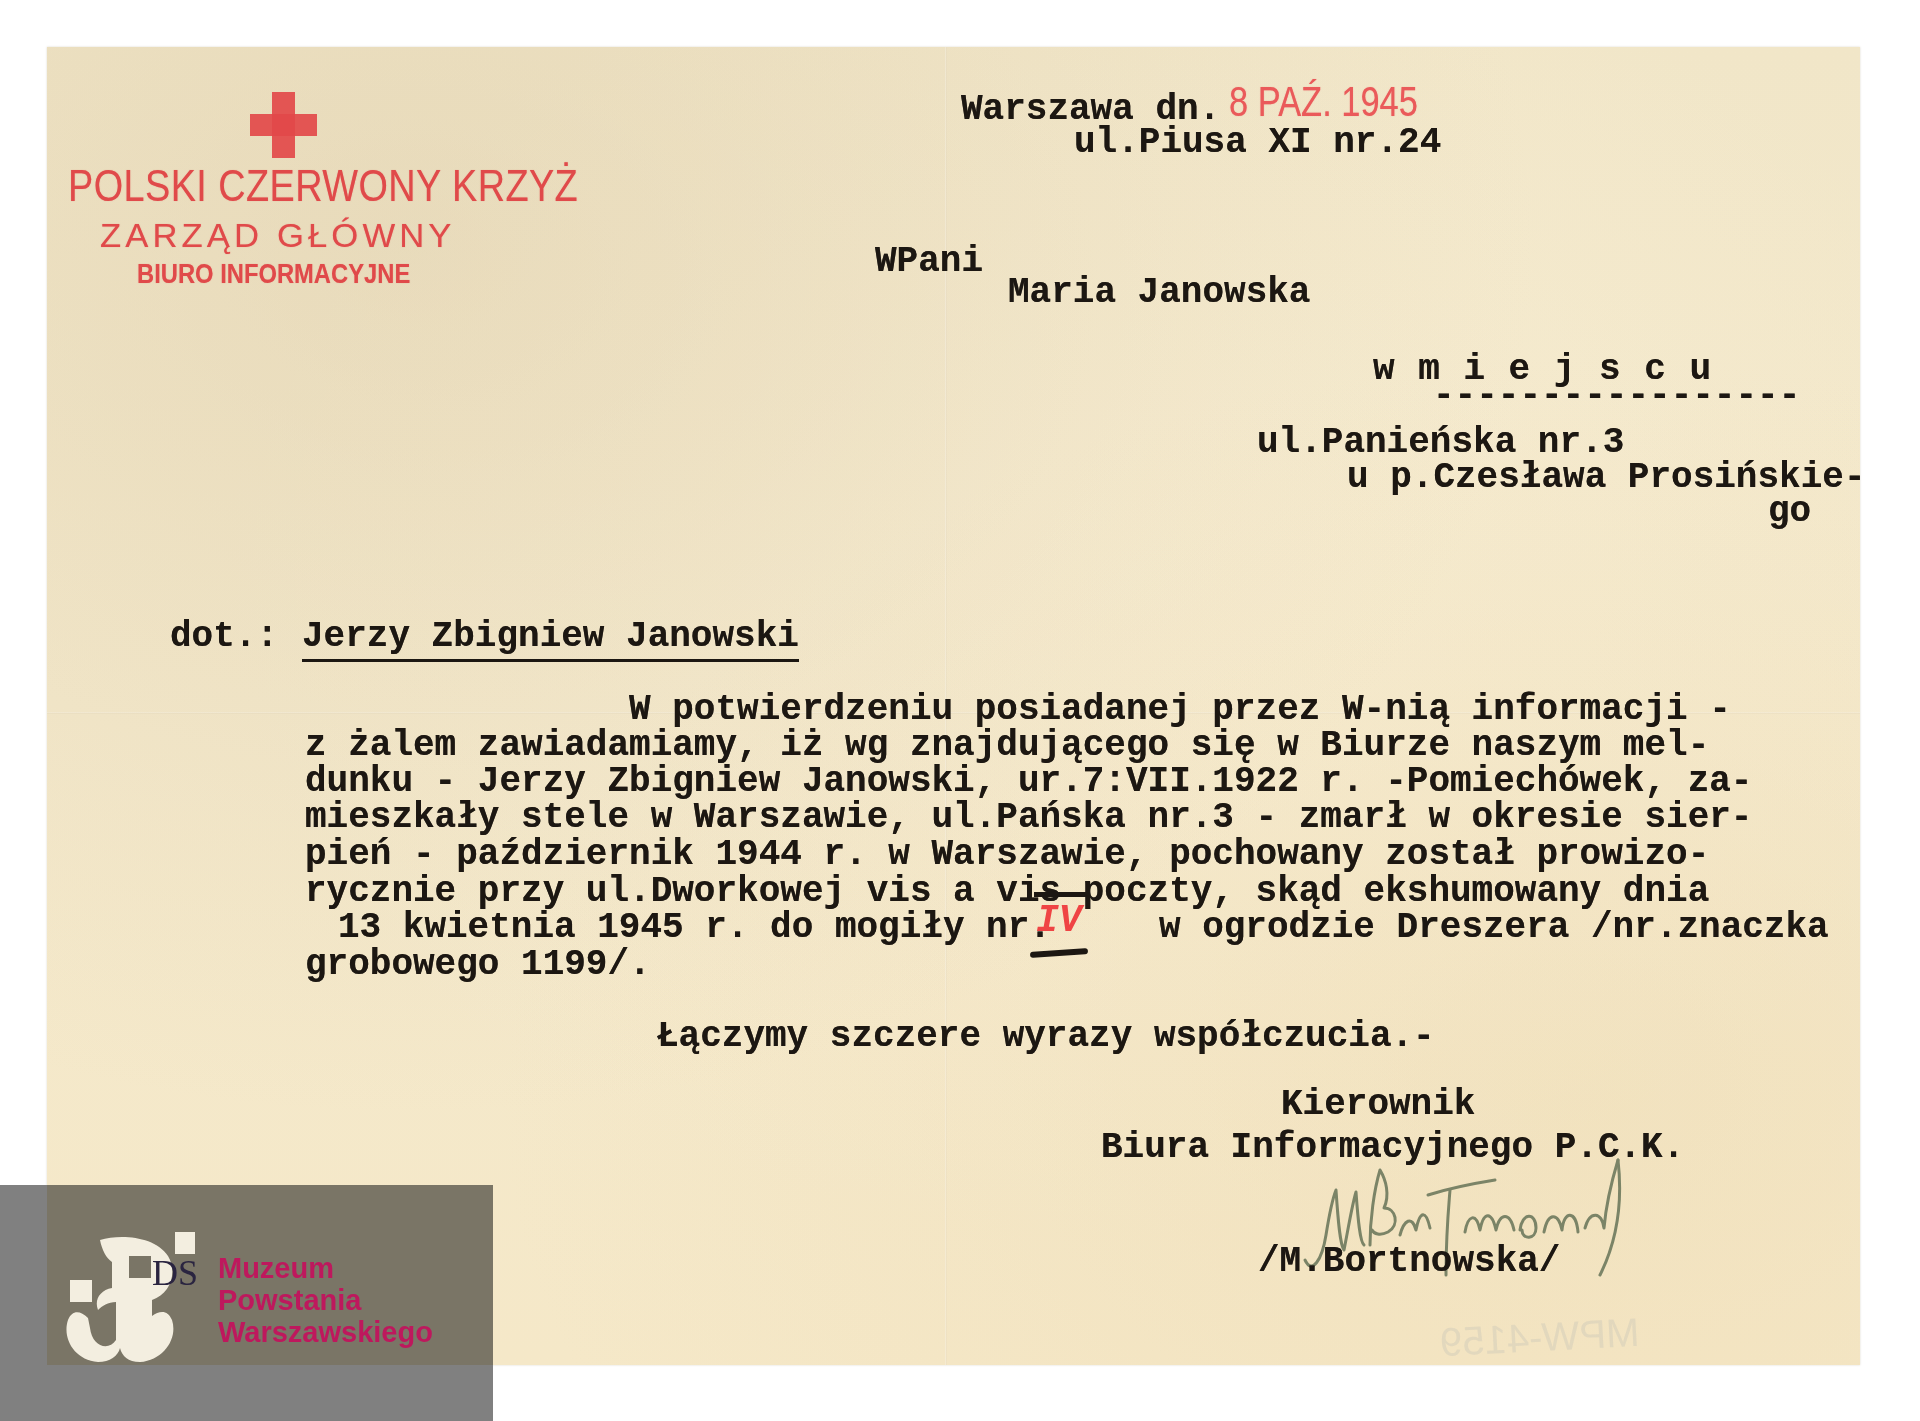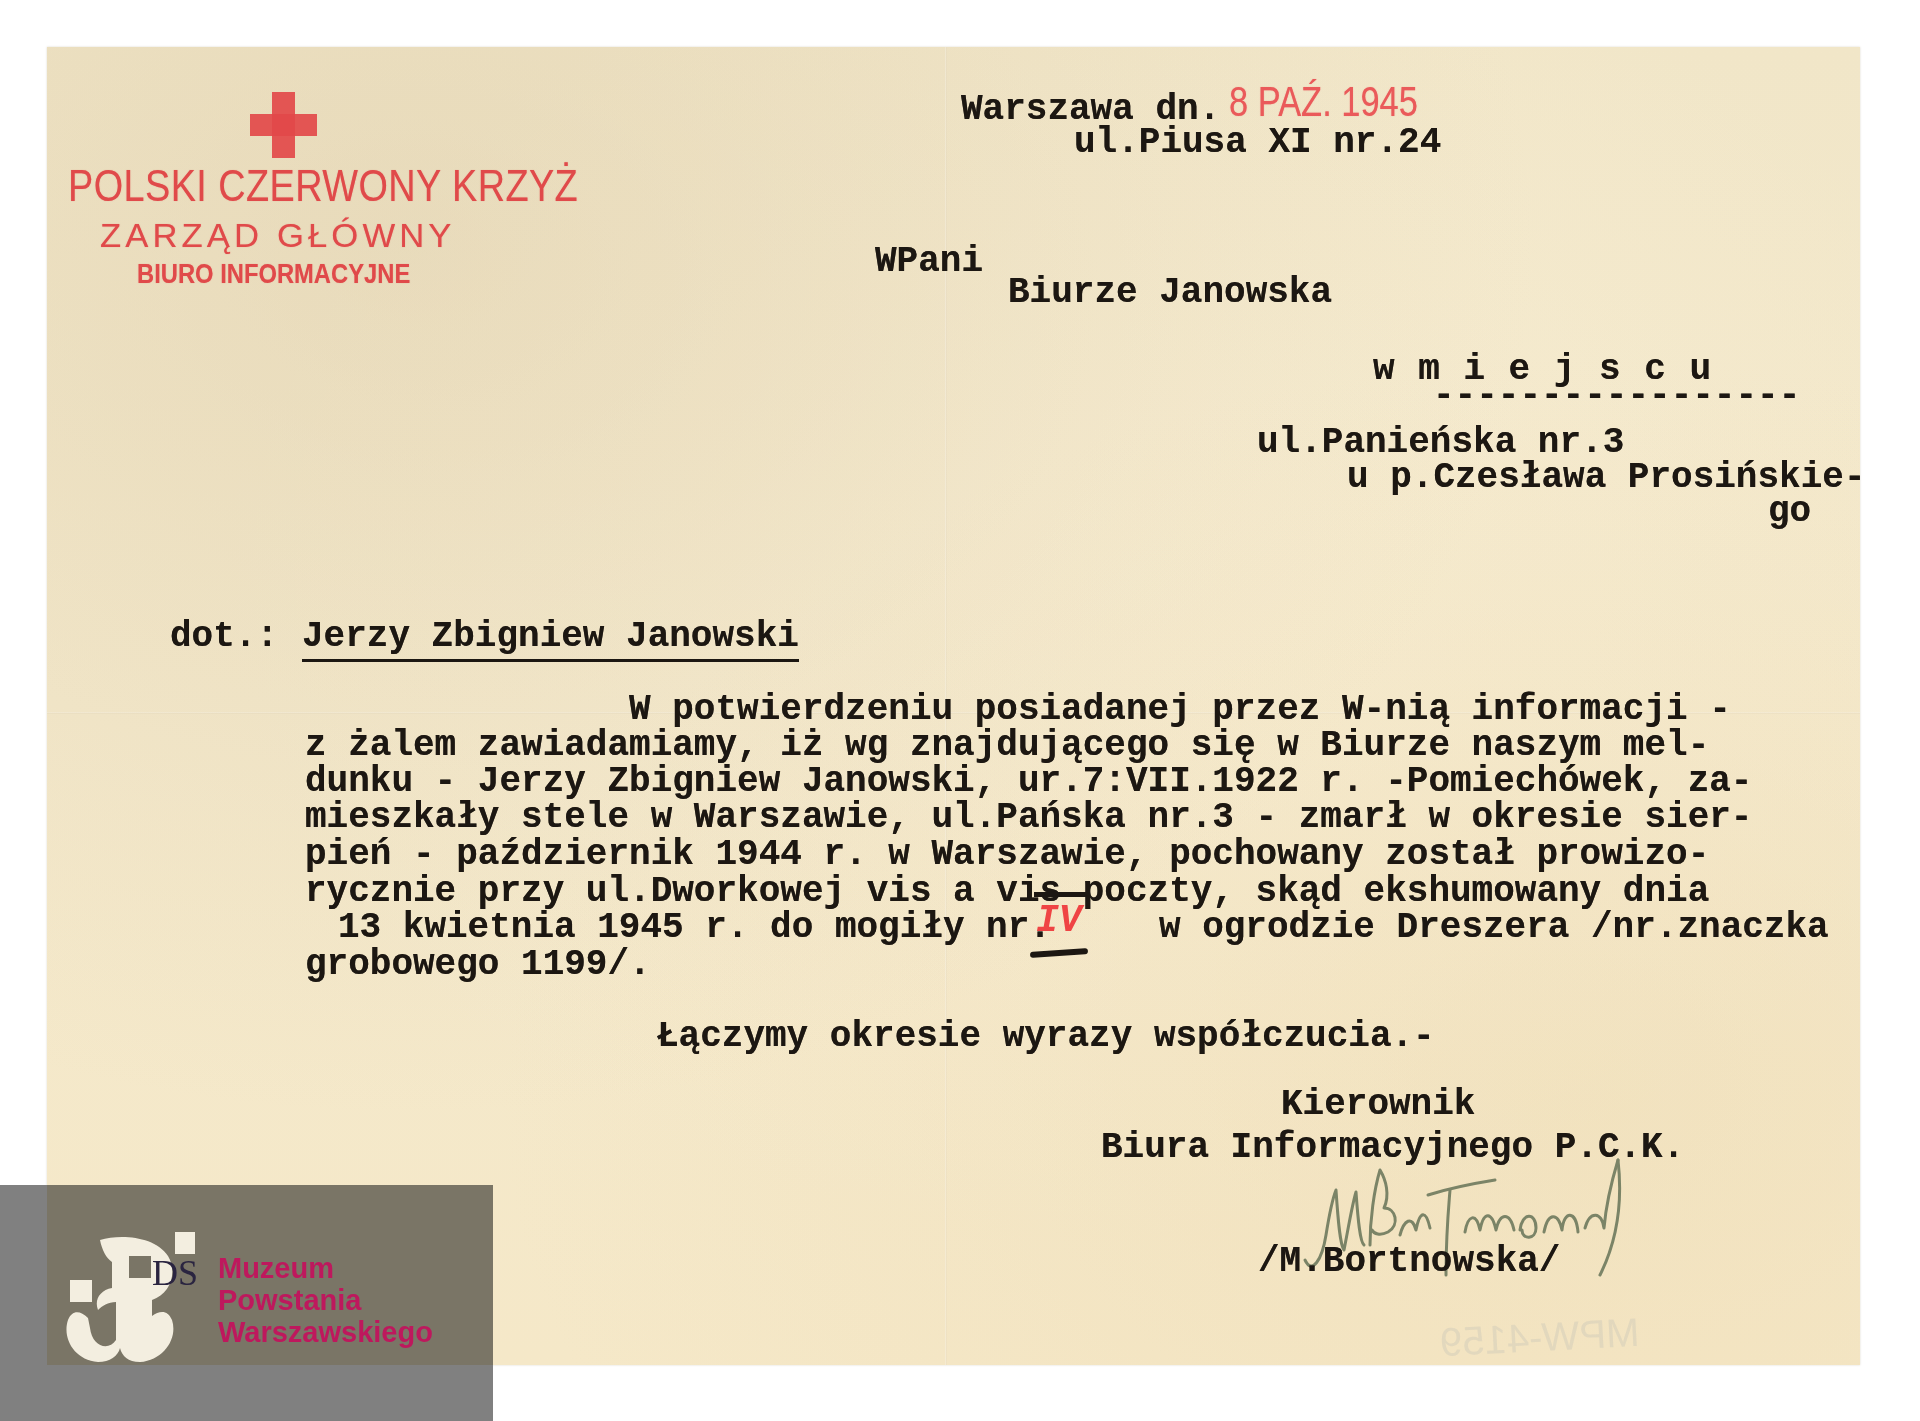--- a/index.html
+++ b/index.html
@@ -76,21 +76,21 @@
 </div>
 <div class="red stamp1">POLSKI CZERWONY KRZYŻ</div>
 <div class="red stamp2">ZARZĄD GŁÓWNY</div>
 <div class="red stamp3">BIURO INFORMACYJNE</div>
 
 <div class="t" style="left:961px; top:92px;">Warszawa dn.</div>
 <div class="red date-stamp">8 PAŹ. 1945</div>
 <div class="t" style="left:1074px; top:125px;">ul.Piusa XI nr.24</div>
 
 <div class="t" style="left:875px; top:244px;">WPani</div>
-<div class="t" style="left:1008px; top:275px;">Biurze Janowska</div>
+<div class="t" style="left:1008px; top:275px;">Maria Janowska</div>
 <div class="t" style="left:1373px; top:352px; letter-spacing:1px;">w m i e j s c u</div>
 <div class="t" style="left:1433px; top:378px; letter-spacing:0px;">-----------------</div>
 <div class="t" style="left:1257px; top:425px;">ul.Panieńska nr.3</div>
 <div class="t" style="left:1347px; top:460px;">u p.Czesława Prosińskie-</div>
 <div class="t" style="left:1768px; top:494px;">go</div>
 
 <div class="t" style="left:170px; top:619px;">dot.:</div>
 <div class="t" style="left:302px; top:619px;"><span class="underline">Jerzy Zbigniew Janowski</span></div>
 
 <div class="t" style="left:305px; top:692px;">               W potwierdzeniu posiadanej przez W-nią informacji -</div>
@@ -101,21 +101,21 @@
 <div class="t" style="left:305px; top:874px;">rycznie przy ul.Dworkowej vis a vis poczty, skąd ekshumowany dnia</div>
 <div class="t" style="left:305px; top:910px;margin-left:33px;">13 kwietnia 1945 r. do mogiły nr.     w ogrodzie Dreszera /nr.znaczka</div>
 <div class="t" style="left:305px; top:947px;">grobowego 1199/.</div>
 
 <div class="grave">
   <div class="bar-top"></div>
   <div class="num">IV</div>
   <div class="bar-bot"></div>
 </div>
 
-<div class="t" style="left:657px; top:1019px;">Łączymy okresie wyrazy współczucia.-</div>
+<div class="t" style="left:657px; top:1019px;">Łączymy szczere wyrazy współczucia.-</div>
 <div class="t" style="left:1281px; top:1087px;">Kierownik</div>
 <div class="t" style="left:1101px; top:1130px;">Biura Informacyjnego P.C.K.</div>
 
 <svg class="signature" viewBox="0 0 350 130">
   <g fill="none" stroke="#6f7a5e" stroke-width="3" stroke-linecap="round" stroke-linejoin="round" opacity="0.9">
     <path d="M5 110 C 12 125, 22 110, 26 85 C 30 60, 34 45, 36 40 C 38 70, 40 95, 44 100 C 48 80, 52 55, 56 42 C 58 70, 60 92, 64 95"></path>
     <path d="M70 95 C 70 70, 74 40, 80 20 C 86 30, 90 45, 84 58 C 96 58, 100 75, 88 82 C 80 86, 74 84, 72 80"></path>
     <path d="M100 85 C 104 70, 112 65, 116 80 C 120 60, 126 60, 130 78"></path>
     <path d="M128 45 C 150 38, 170 34, 195 30"></path>
     <path d="M150 40 C 148 65, 146 85, 146 125"></path>

